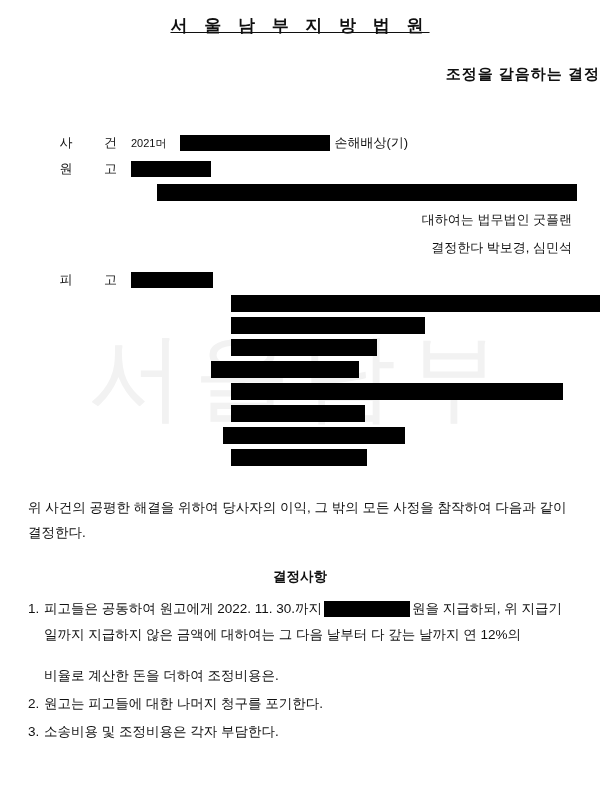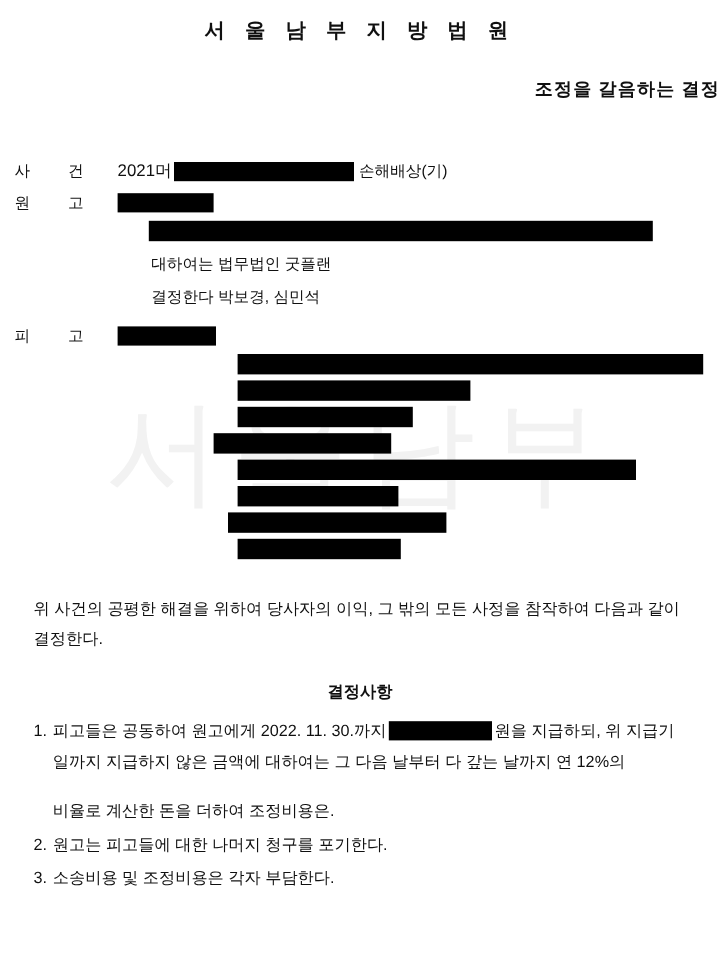--- a/index.html
+++ b/index.html
@@ -43,35 +43,37 @@
     z-index: 2;
   }
 
   .court-name {
     text-align: center;
     font-size: 17px;
     font-weight: bold;
     letter-spacing: 6px;
     margin-top: 14px;
     font-family: "Liberation Sans", sans-serif;
+    text-decoration: underline;
   }
 
   .doc-title {
     text-align: right;
     font-size: 15px;
     font-weight: bold;
     letter-spacing: 1px;
     margin-top: 28px;
     font-family: "Liberation Sans", sans-serif;
   }
 
   .party-block {
     margin-top: 48px;
-    padding-left: 12px;
+    padding-left: 45px;
     padding-right: 28px;
+    text-align: right;
   }
 
   .party-row {
     display: flex;
     align-items: center;
     min-height: 22px;
     margin-bottom: 4px;
   }
 
   .party-label {
@@ -84,22 +86,22 @@
   }
 
   .party-value {
     font-size: 13px;
     font-family: "Liberation Sans", sans-serif;
     display: flex;
     align-items: center;
   }
 
   .case-no {
-    font-size: 14px;
-    margin-right: 2px;
+    font-size: 11px;
+    margin-right: 14px;
   }
 
   .suffix {
     font-size: 13px;
     margin-left: 4px;
   }
 
   .redact {
     display: inline-block;
     background: #000000;

